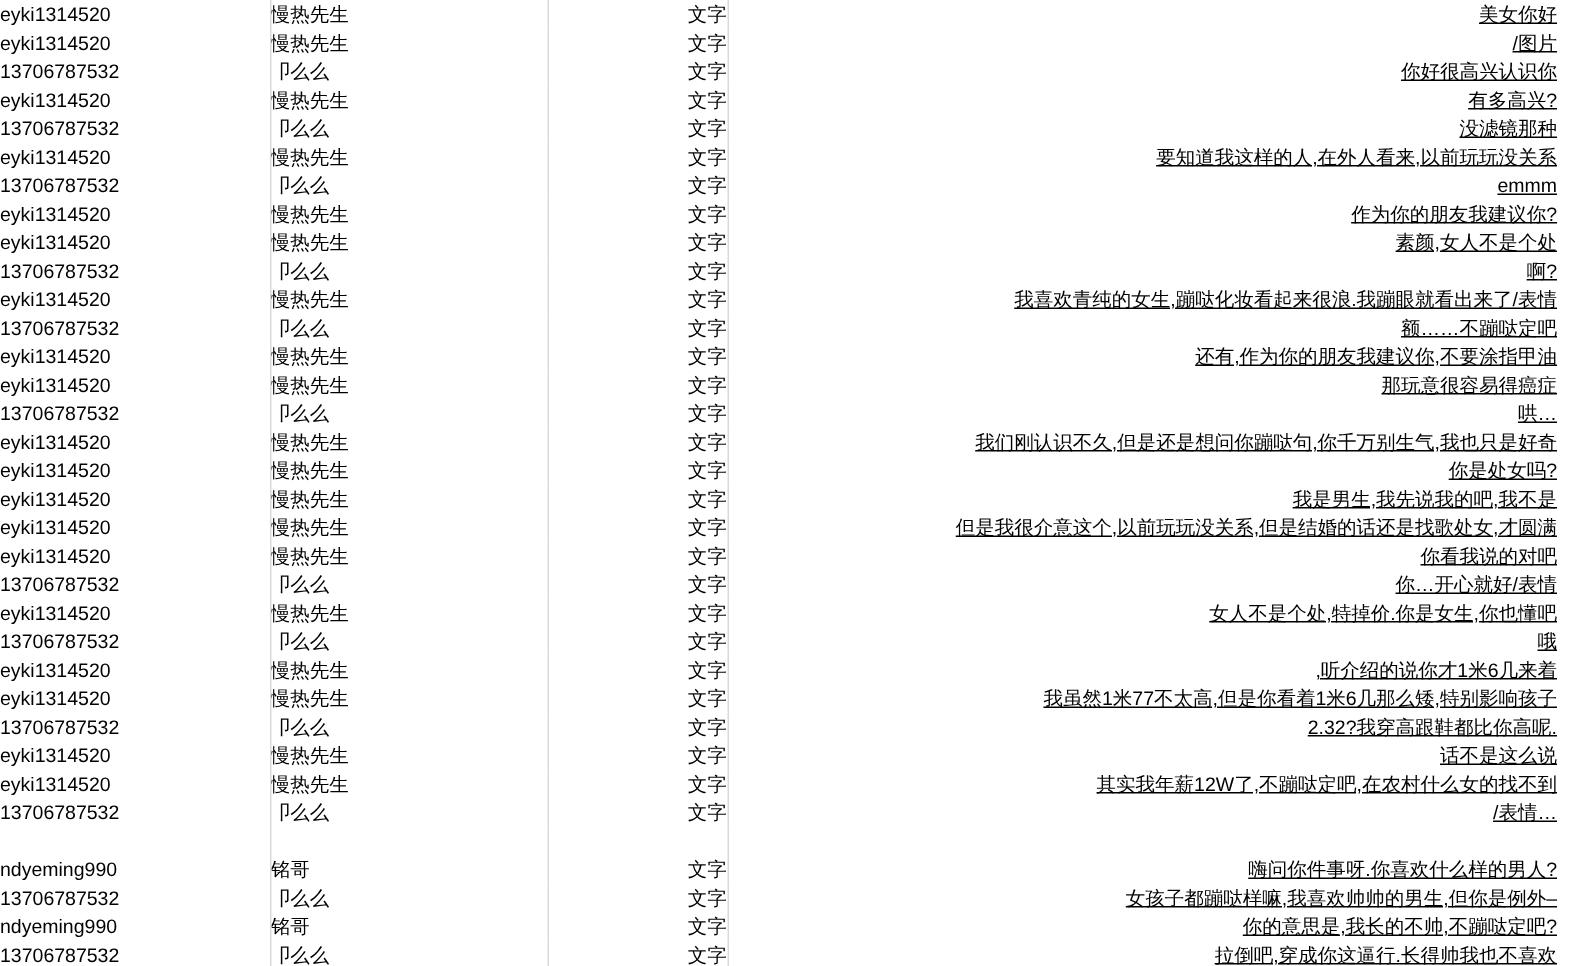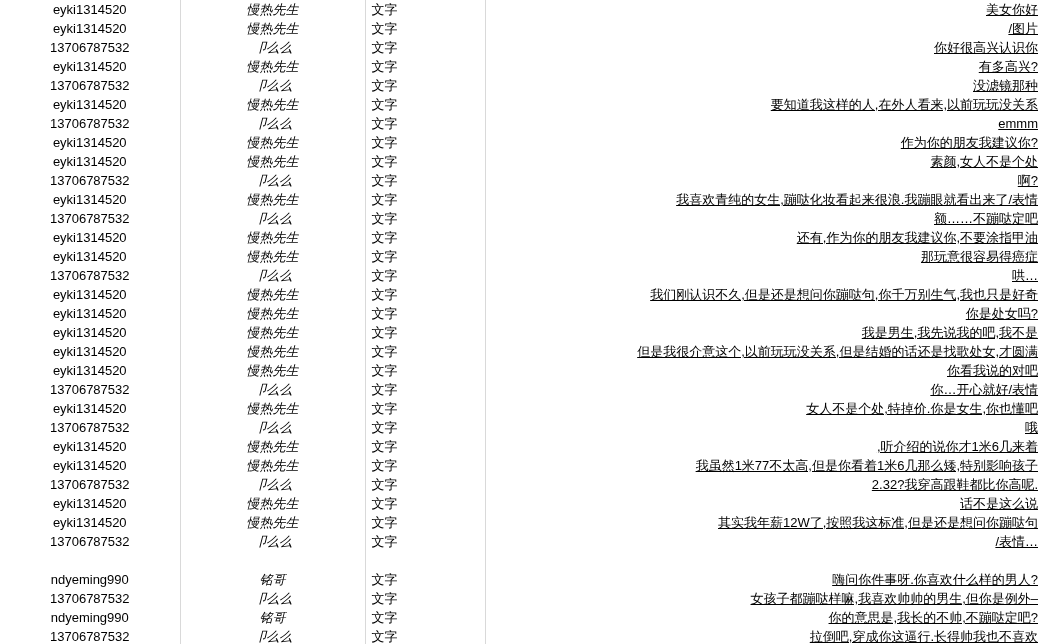--- a/index.html
+++ b/index.html
@@ -27,30 +27,27 @@
     vertical-align: middle;
     white-space: nowrap;
     overflow: hidden;
   }
   col.c-sender { width: 180px; }
   col.c-nick   { width: 185px; }
   col.c-type   { width: 120px; }
   col.c-msg    { width: 561px; }
 
   .cell-sender {
-    text-align: center;
     border-right: 1px solid #d9d9d9;
   }
   .cell-nick {
-    text-align: center;
-    border-right: 1px solid #d9d9d9;
-    font-style: italic;
+    border-right: 1px solid #d9d9d9;
   }
   .cell-type {
-    text-align: left;
+    text-align: right;
     padding-left: 6px !important;
     border-right: 1px solid #d9d9d9;
     margin-left: 48px;
   }
   .cell-msg {
     text-align: right;
     padding-right: 8px !important;
     text-decoration: underline;
   }
   tr.spacer td {
@@ -229,21 +226,21 @@
       <tr>
         <td class="cell-sender">eyki1314520</td>
         <td class="cell-nick">慢热先生</td>
         <td class="cell-type">文字</td>
         <td class="cell-msg">话不是这么说</td>
       </tr>
       <tr>
         <td class="cell-sender">eyki1314520</td>
         <td class="cell-nick">慢热先生</td>
         <td class="cell-type">文字</td>
-        <td class="cell-msg">其实我年薪12W了,按照我这标准,但是还是想问你蹦哒句</td>
+        <td class="cell-msg">其实我年薪12W了,不蹦哒定吧,在农村什么女的找不到</td>
       </tr>
       <tr>
         <td class="cell-sender">13706787532</td>
         <td class="cell-nick">卩么么</td>
         <td class="cell-type">文字</td>
         <td class="cell-msg">/表情…</td>
       </tr>
       <tr class="spacer">
         <td class="cell-sender"></td>
         <td class="cell-nick"></td>

